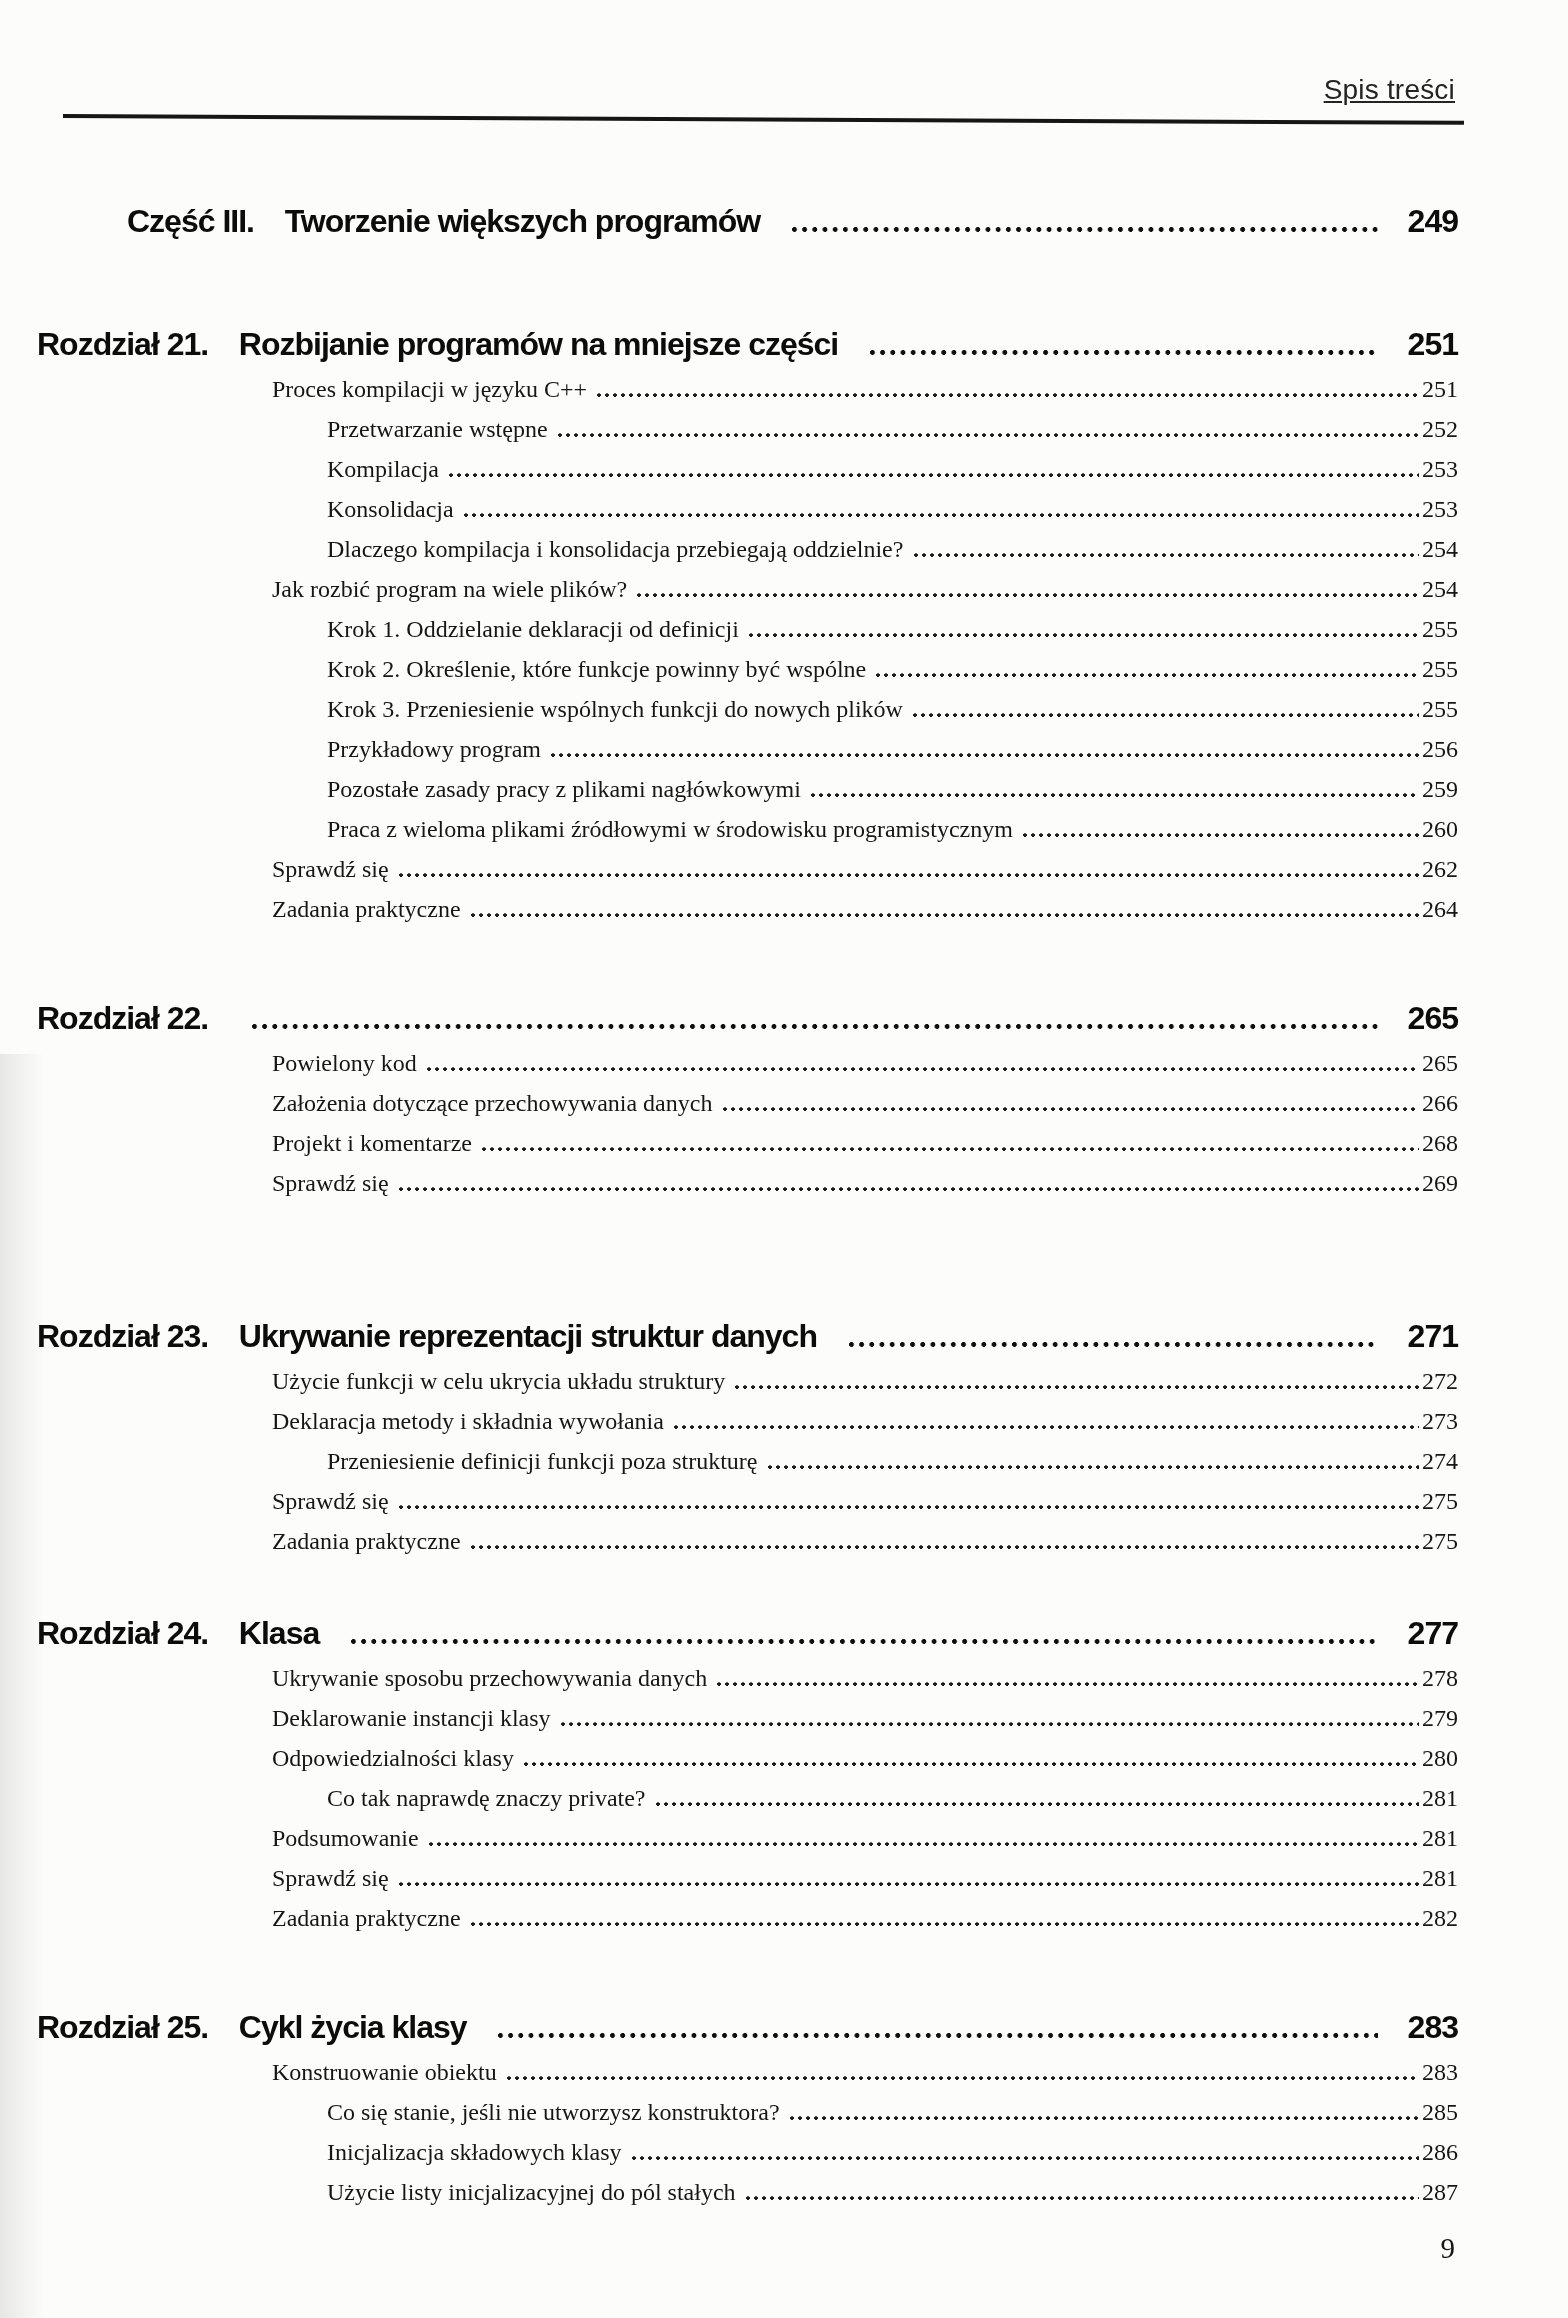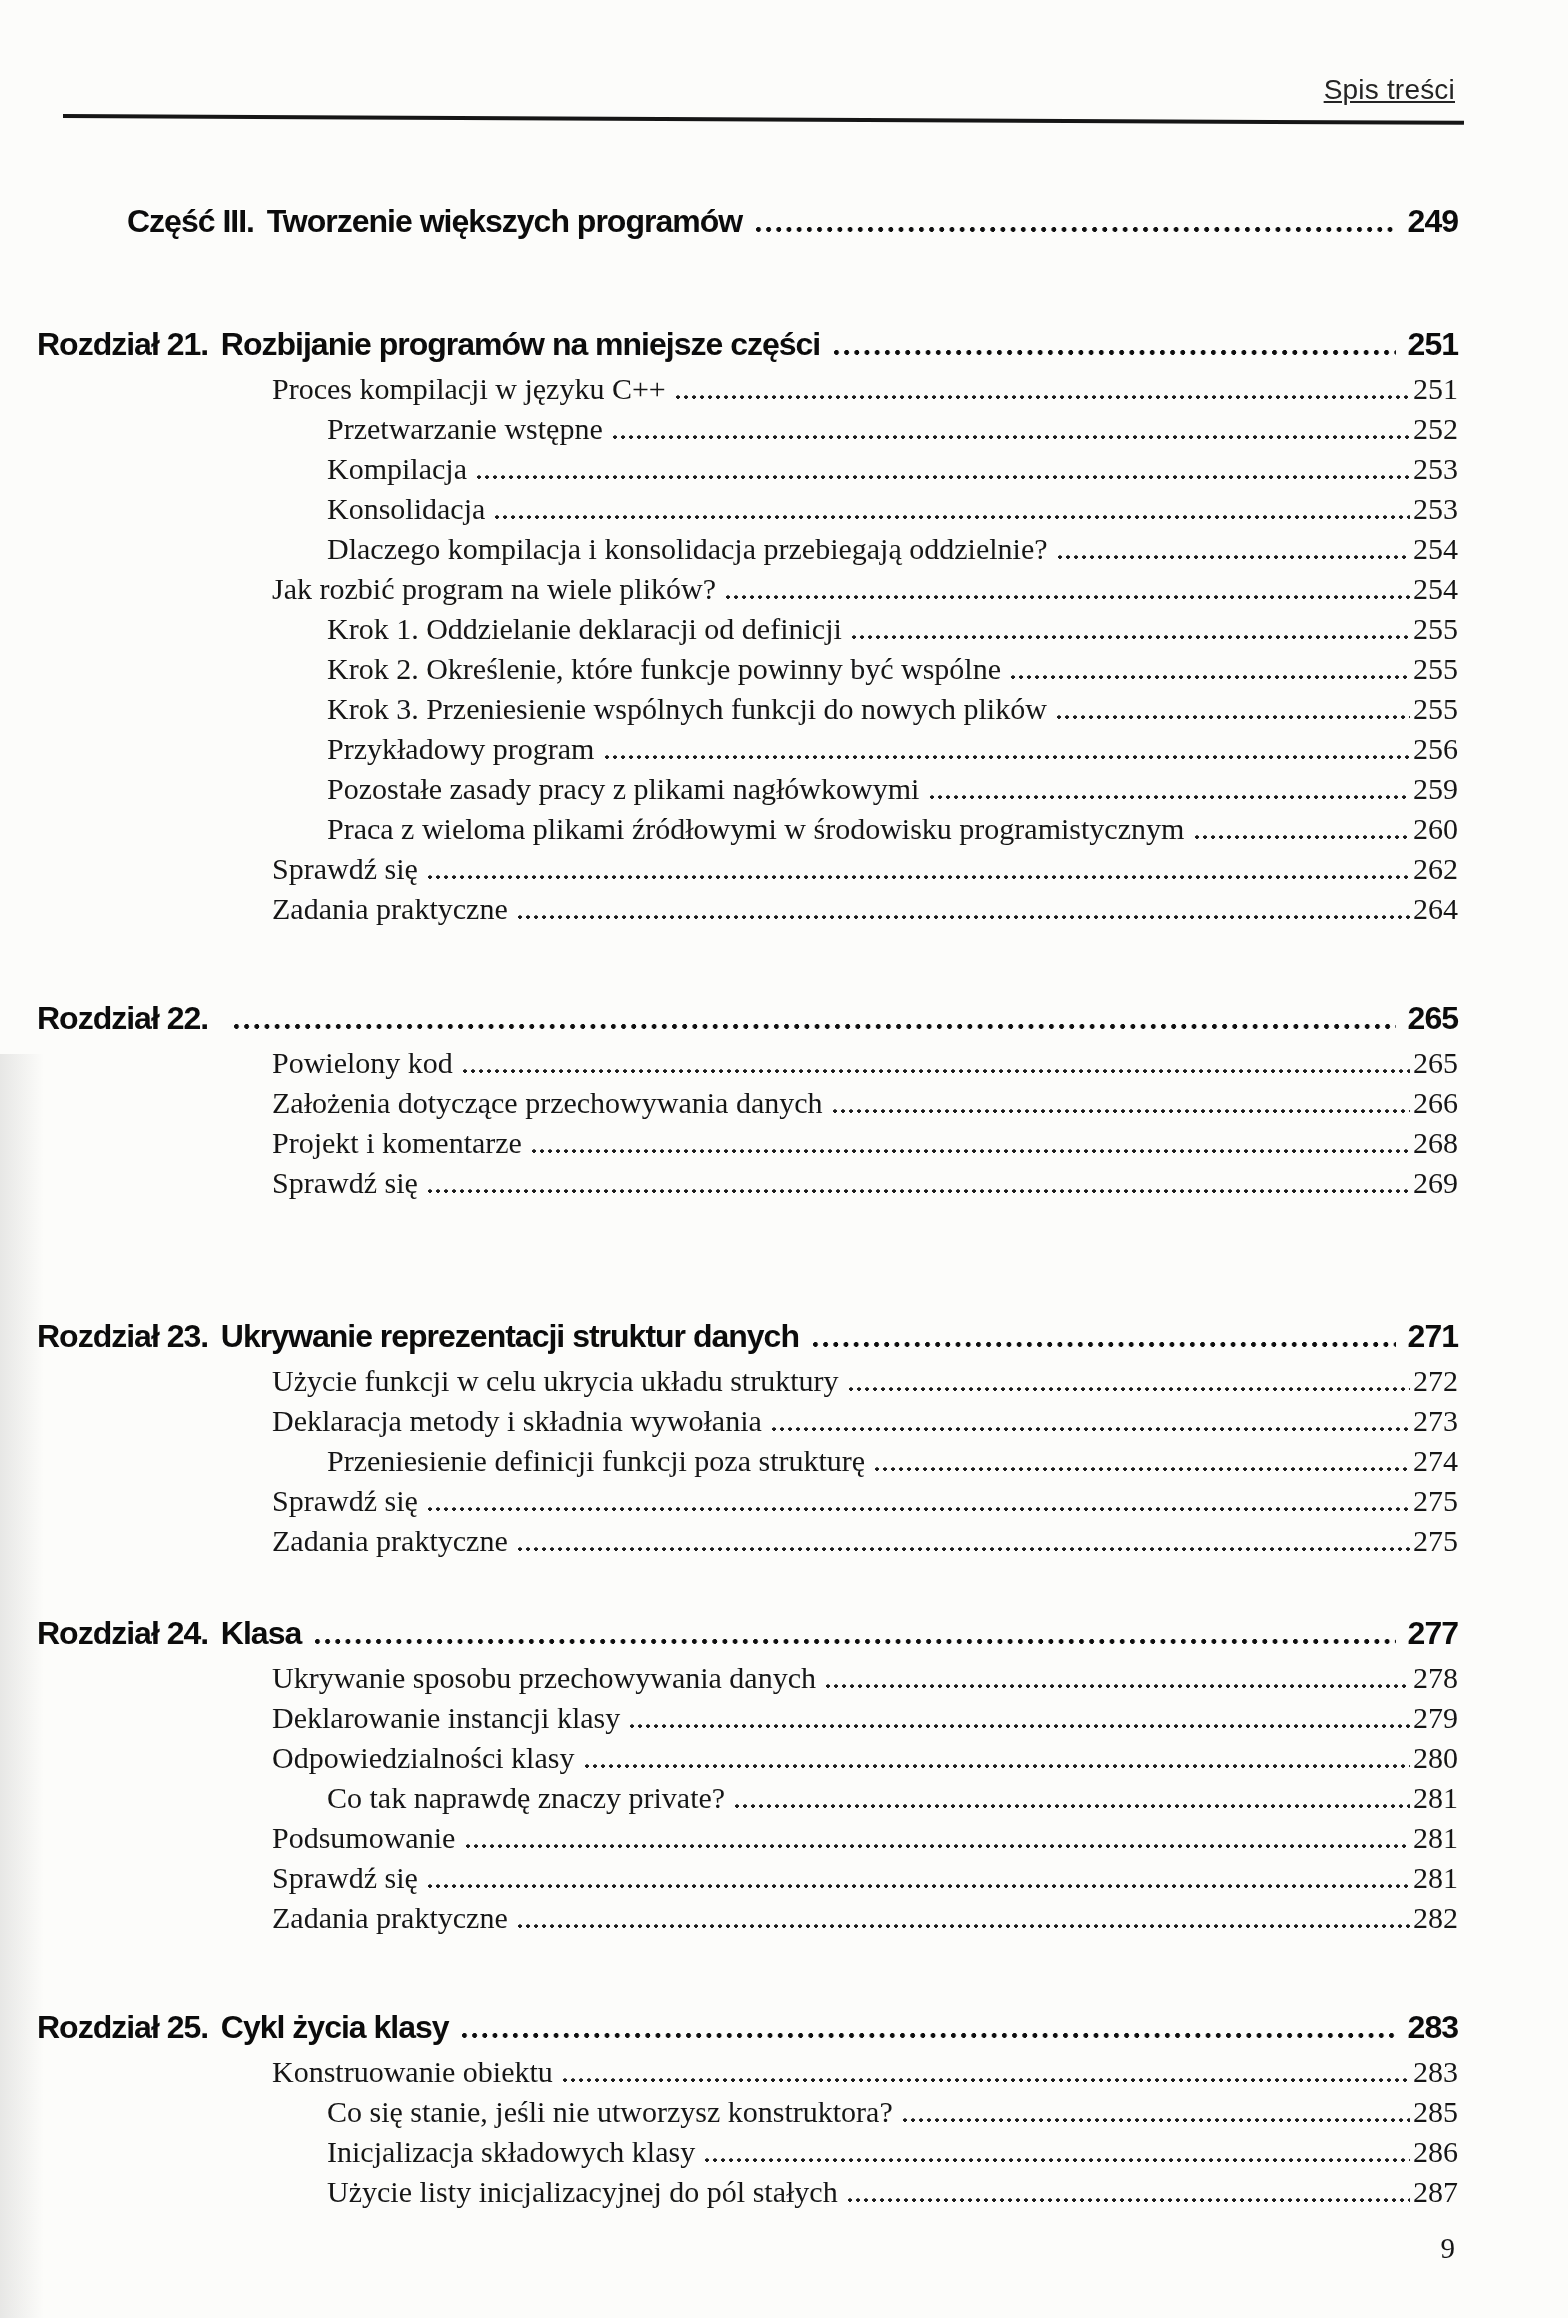--- a/index.html
+++ b/index.html
@@ -23,32 +23,32 @@
     position:absolute;top:114px;left:63px;width:1401px;height:3.8px;
     background:#161616;transform:rotate(.28deg);transform-origin:left center;
   }
   .toc{
     position:absolute;top:0;left:0;right:111px;
   }
   .row{display:flex;align-items:baseline;}
   .heading-row{
     font-family:"Liberation Sans", sans-serif;font-weight:700;
     font-size:32px;line-height:49px;height:49px;
-    letter-spacing:-1px;color:#0c0c0c;white-space:nowrap;
+    letter-spacing:-1px;color:#0c0c0c;white-space:nowrap;gap:18px;
   }
   .part-row{margin-top:197px;padding-left:127px;}
   .chapter-row{padding-left:37px;}
   .chapter.ch-0 .chapter-row{margin-top:74px;}
   .chapter.ch-1 .chapter-row{margin-top:65px;}
   .chapter.ch-2 .chapter-row{margin-top:109px;}
   .chapter.ch-3 .chapter-row{margin-top:48px;}
   .chapter.ch-4 .chapter-row{margin-top:65px;}
   .heading-row .label{margin-right:12.7px;}
   .entry{
-    font-size:30px;line-height:40px;height:40px;color:#161616;white-space:nowrap;text-align:right;
+    font-size:24px;line-height:40px;height:40px;color:#161616;white-space:nowrap;text-align:right;
   }
   .entry.lvl1{padding-left:272px;}
   .entry.lvl2{padding-left:327px;}
   .dots{
     flex:1 1 auto;height:4.2px;min-width:25.5px;
     margin:0 3.4px 0 10.2px;
     background-image:radial-gradient(circle at 2px 2.2px, #1c1c1c 1.6px, rgba(0,0,0,0) 2.1px);
     background-size:8px 4.2px;background-repeat:repeat-x;background-position:left bottom;
   }
   .heading-row .dots{

